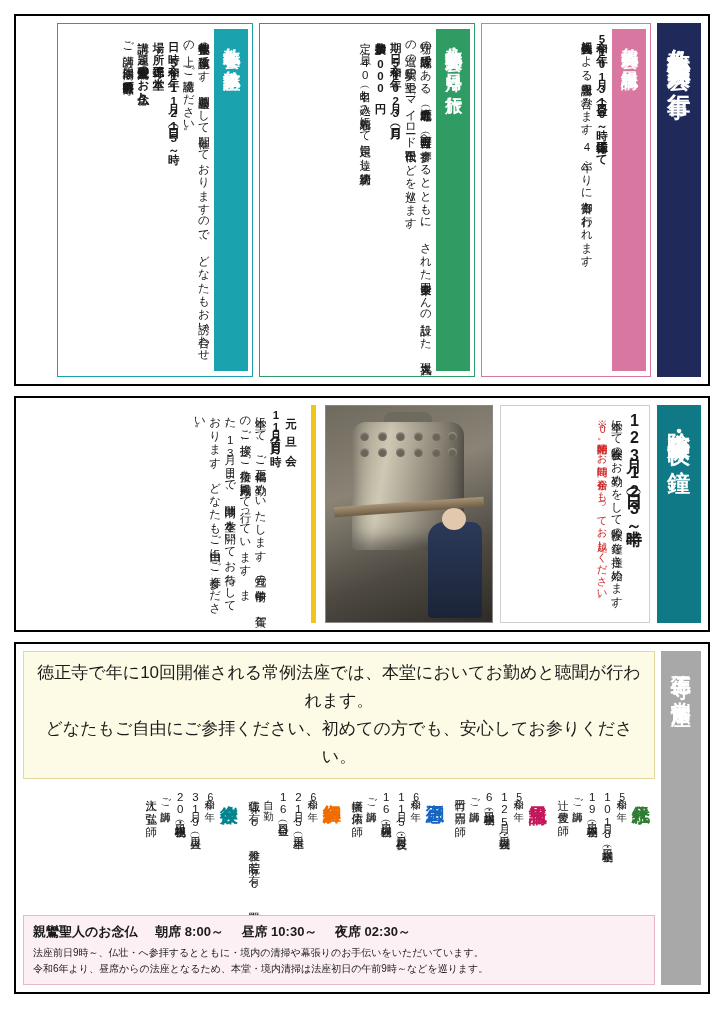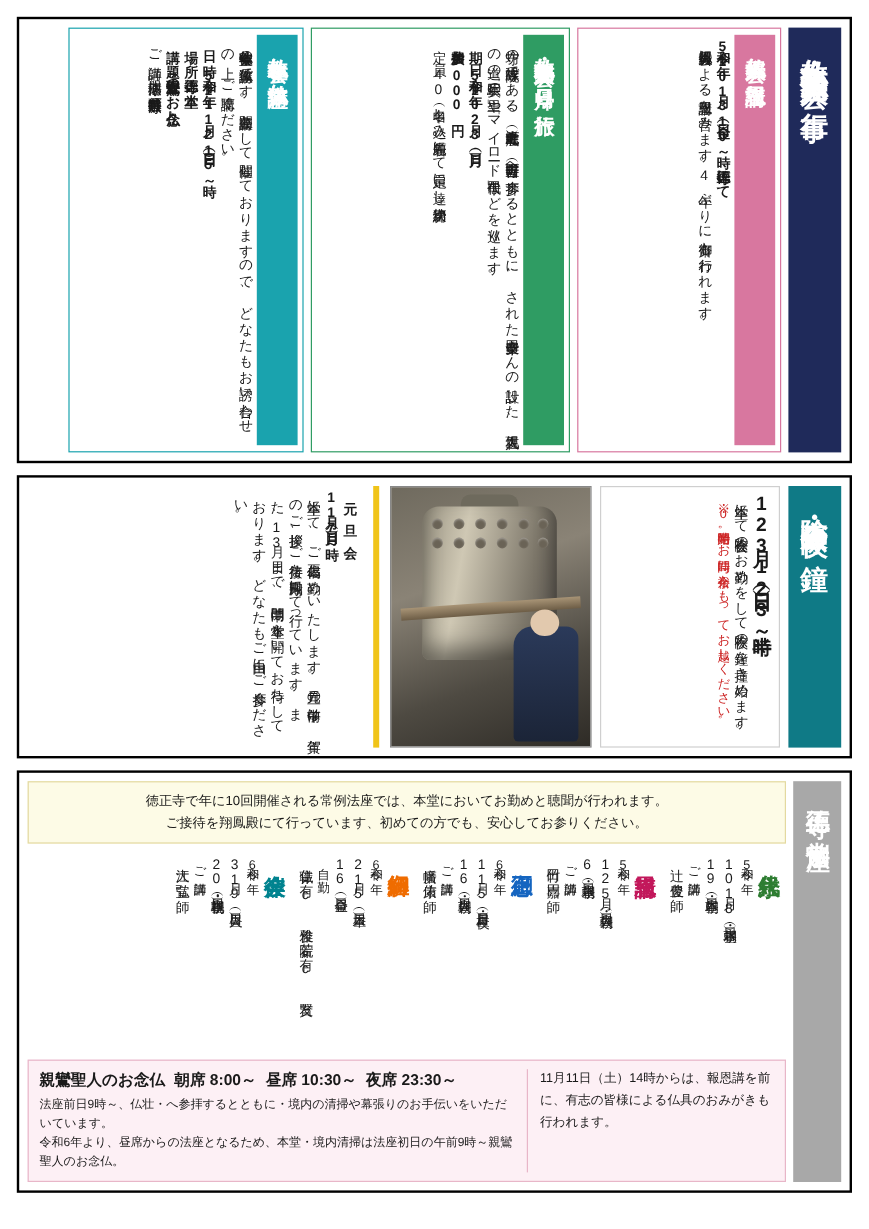--- a/index.html
+++ b/index.html
@@ -144,21 +144,21 @@
     display: flex; flex-direction: row-reverse;
     padding: 7px; gap: 6px;
     background: #fff;
   }
   .sec3 .band { background: #a8a8a8; width: 40px; }
   .sec3 .band-title { color:#fff; font-size: 20px; }
   .sec3-main { flex: 1; display: flex; flex-direction: column; gap: 6px; }
 
   .banner {
     border: 1px solid #e3d9a0; background: #fdfbe6;
-    padding: 7px 10px; font-size: 11px; line-height: 1.65; text-align:center;
+    padding: 7px 10px; font-size: 17px; line-height: 1.65; text-align:center;
   }
   .hoza-row {
     flex: 1; display: flex; flex-direction: row-reverse;
     gap: 4px; padding: 4px 2px;
   }
   .hz { display: flex; flex-direction: row-reverse; padding: 2px 1px; }
   .hz-title .vt { font-size: 18px; font-weight: bold; }
   .hz .vt.items { font-size: 11.5px; }
   .hz .vt.small { font-size: 10.5px; }
   .t-eidaikyo { color: #2e7d32; }
@@ -166,21 +166,21 @@
   .t-gosyoki { color: #1565c0; }
   .t-ochunge { color: #ef6c00; }
   .t-higan   { color: #00838f; }
 
   .bottom {
     border: 1px solid #e8b6c8; background: #fdf0f5;
     display: flex; padding: 7px 9px; gap: 10px;
   }
   .bottom-left { flex: 1; }
   .bl-title { font-size: 13px; font-weight: bold; margin-bottom: 4px; }
-  .bl-title .tm { margin-left: 4px; font-weight: bold; }
+  .bl-title .tm { margin-left: 14px; font-weight: bold; }
   .bl-note { font-size: 10px; line-height: 1.6; }
   .bottom-right {
     width: 206px; border-left: 1px solid #e8b6c8; padding-left: 10px;
     font-size: 10.5px; line-height: 1.7;
   }
 </style>
 </head>
 <body>
 
 <div class="page">
@@ -269,21 +269,21 @@
 
   <div class="sec3">
     <div class="band">
       <div class="vt band-title">徳正寺　常例法座</div>
     </div>
 
     <div class="sec3-main">
 
       <div class="banner">
         <div>徳正寺で年に10回開催される常例法座では、本堂においてお勤めと聴聞が行われます。</div>
-        <div>ご接待を翔鳳殿にて行っています、初めての方でも、安心してお参りください。</div>
+        <div>どなたもご自由にご参拝ください、初めての方でも、安心してお参りください。</div>
       </div>
 
       <div class="hoza-row">
 
         <div class="hz">
           <div class="hz-title">
             <div class="vt t-eidaikyo">永代経</div>
           </div>
           <div class="vt small">令和5年</div>
           <div class="vt items">10月18日（水）朝・昼</div>
@@ -337,24 +337,23 @@
         </div>
 
       </div>
 
       <div class="bottom">
         <div class="bottom-left">
           <div class="bl-title">
             <span>親鸞聖人のお念仏</span>
             <span class="tm">朝席 8:00～</span>
             <span class="tm">昼席 10:30～</span>
-            <span class="tm">夜席 23:30～</span>
+            <span class="tm">夜席 02:30～</span>
           </div>
           <div class="bl-note">法座前日9時～、仏壮・へ参拝するとともに・境内の清掃や幕張りのお手伝いをいただいています。</div>
-          <div class="bl-note">令和6年より、昼席からの法座となるため、本堂・境内清掃は法座初日の午前9時～親鸞聖人のお念仏。</div>
-        </div>
-        <div class="bottom-right">11月11日（土）14時からは、報恩講を前に、有志の皆様による仏具のおみがきも行われます。</div>
+          <div class="bl-note">令和6年より、昼席からの法座となるため、本堂・境内清掃は法座初日の午前9時～などを巡ります。</div>
+        </div>
       </div>
 
     </div>
   </div>
 
 </div>
 
 </body></html>

